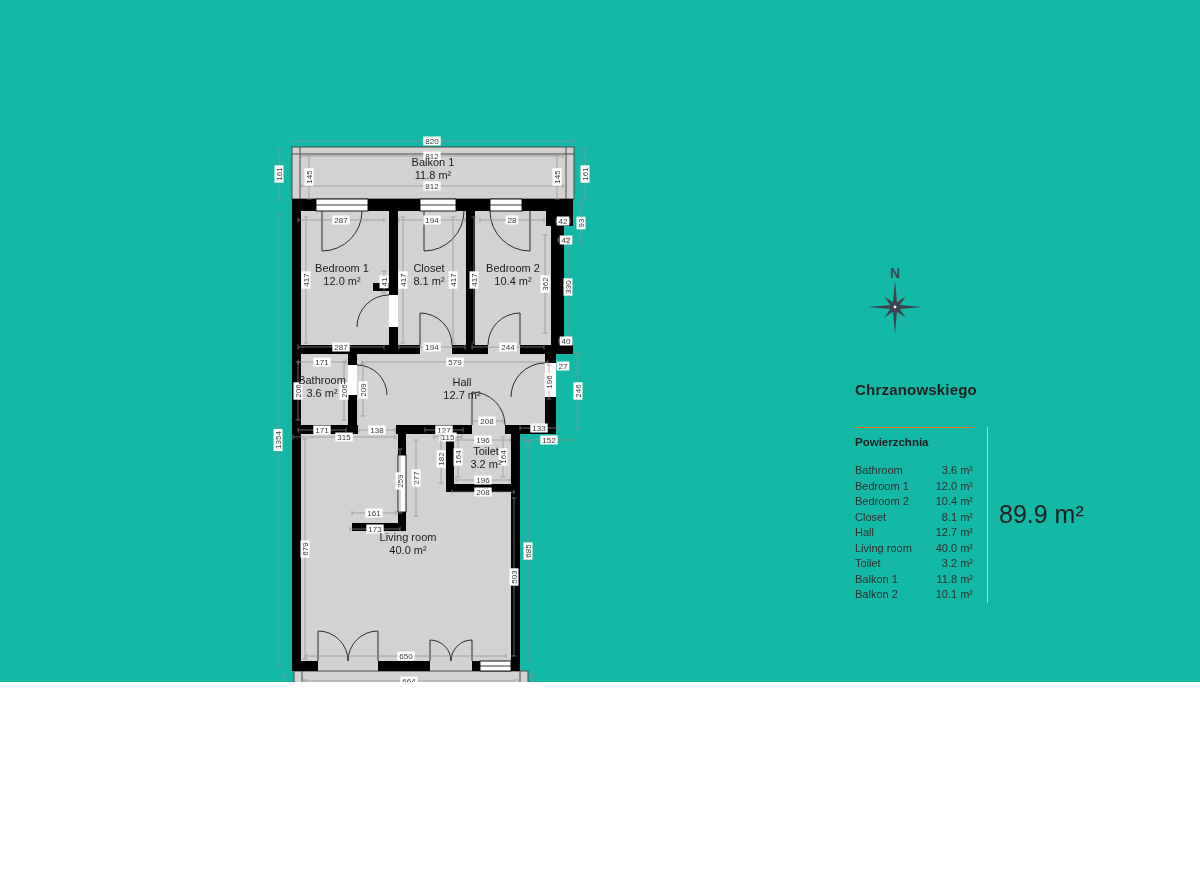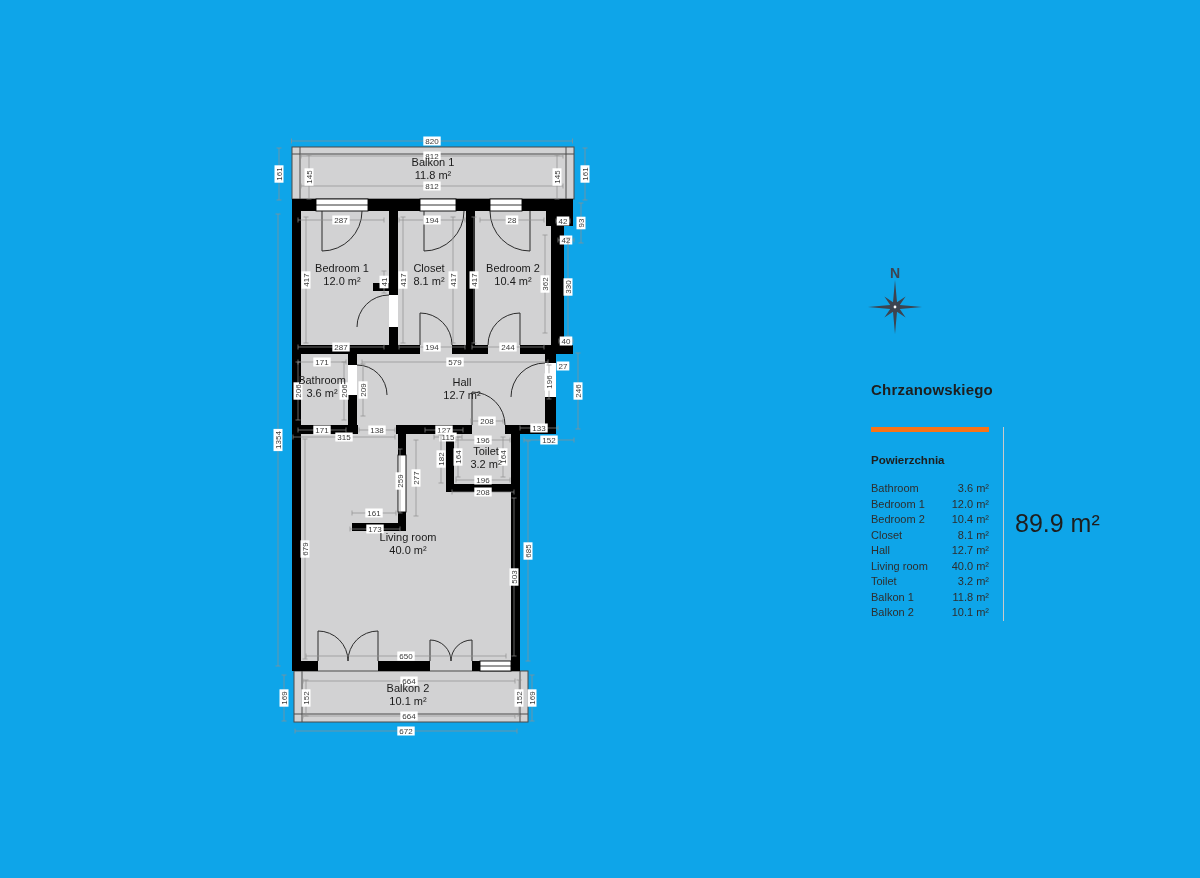--- a/index.html
+++ b/index.html
@@ -1,23 +1,23 @@
 <!DOCTYPE html>
 <html><head>
 <meta charset="utf-8">
 <style>
   html,body{margin:0;padding:0;background:#fff;}
-  .canvas{position:relative;width:1200px;height:878px;background:#0ea5e9;overflow:hidden;
+  .canvas{position:relative;width:1200px;height:682px;background:#14b8a6;overflow:hidden;
           font-family:"Liberation Sans", sans-serif;}
   .plan-svg{position:absolute;left:264px;top:132px;width:340px;height:616px;}
   .compass-svg{position:absolute;left:860px;top:255px;width:70px;height:95px;}
-  .legend{position:absolute;left:855px;top:381px;width:260px;margin-left:16px;}
+  .legend{position:absolute;left:855px;top:381px;width:260px;}
   .legend-title{font-size:15px;font-weight:700;color:#1e1e1e;letter-spacing:.2px;}
   .legend-body{display:flex;margin-top:29px;}
-  .legend-table{width:118px;border-top:5px solid #f97316;padding-top:22px;}
+  .legend-table{width:118px;border-top:1px solid #f97316;padding-top:8px;}
   .legend-header{font-size:11.5px;font-weight:700;color:#1e1e1e;margin-bottom:15px;}
   .legend-row{display:flex;justify-content:space-between;font-size:11px;color:#2e2e2e;line-height:15.5px;}
   .legend-row .rname{white-space:nowrap;}
   .legend-row .rval{white-space:nowrap;}
   .legend-divider{width:1px;background:#c9c9c9;margin-left:14px;margin-right:11px;}
   .legend-total{font-size:25px;color:#1e1e1e;align-self:center;white-space:nowrap;}
   
   .roomfill{fill:#d2d2d3;}
   .wall{fill:#000000;}
   .winrect{fill:#ffffff;stroke:#000000;stroke-width:0.9;}

